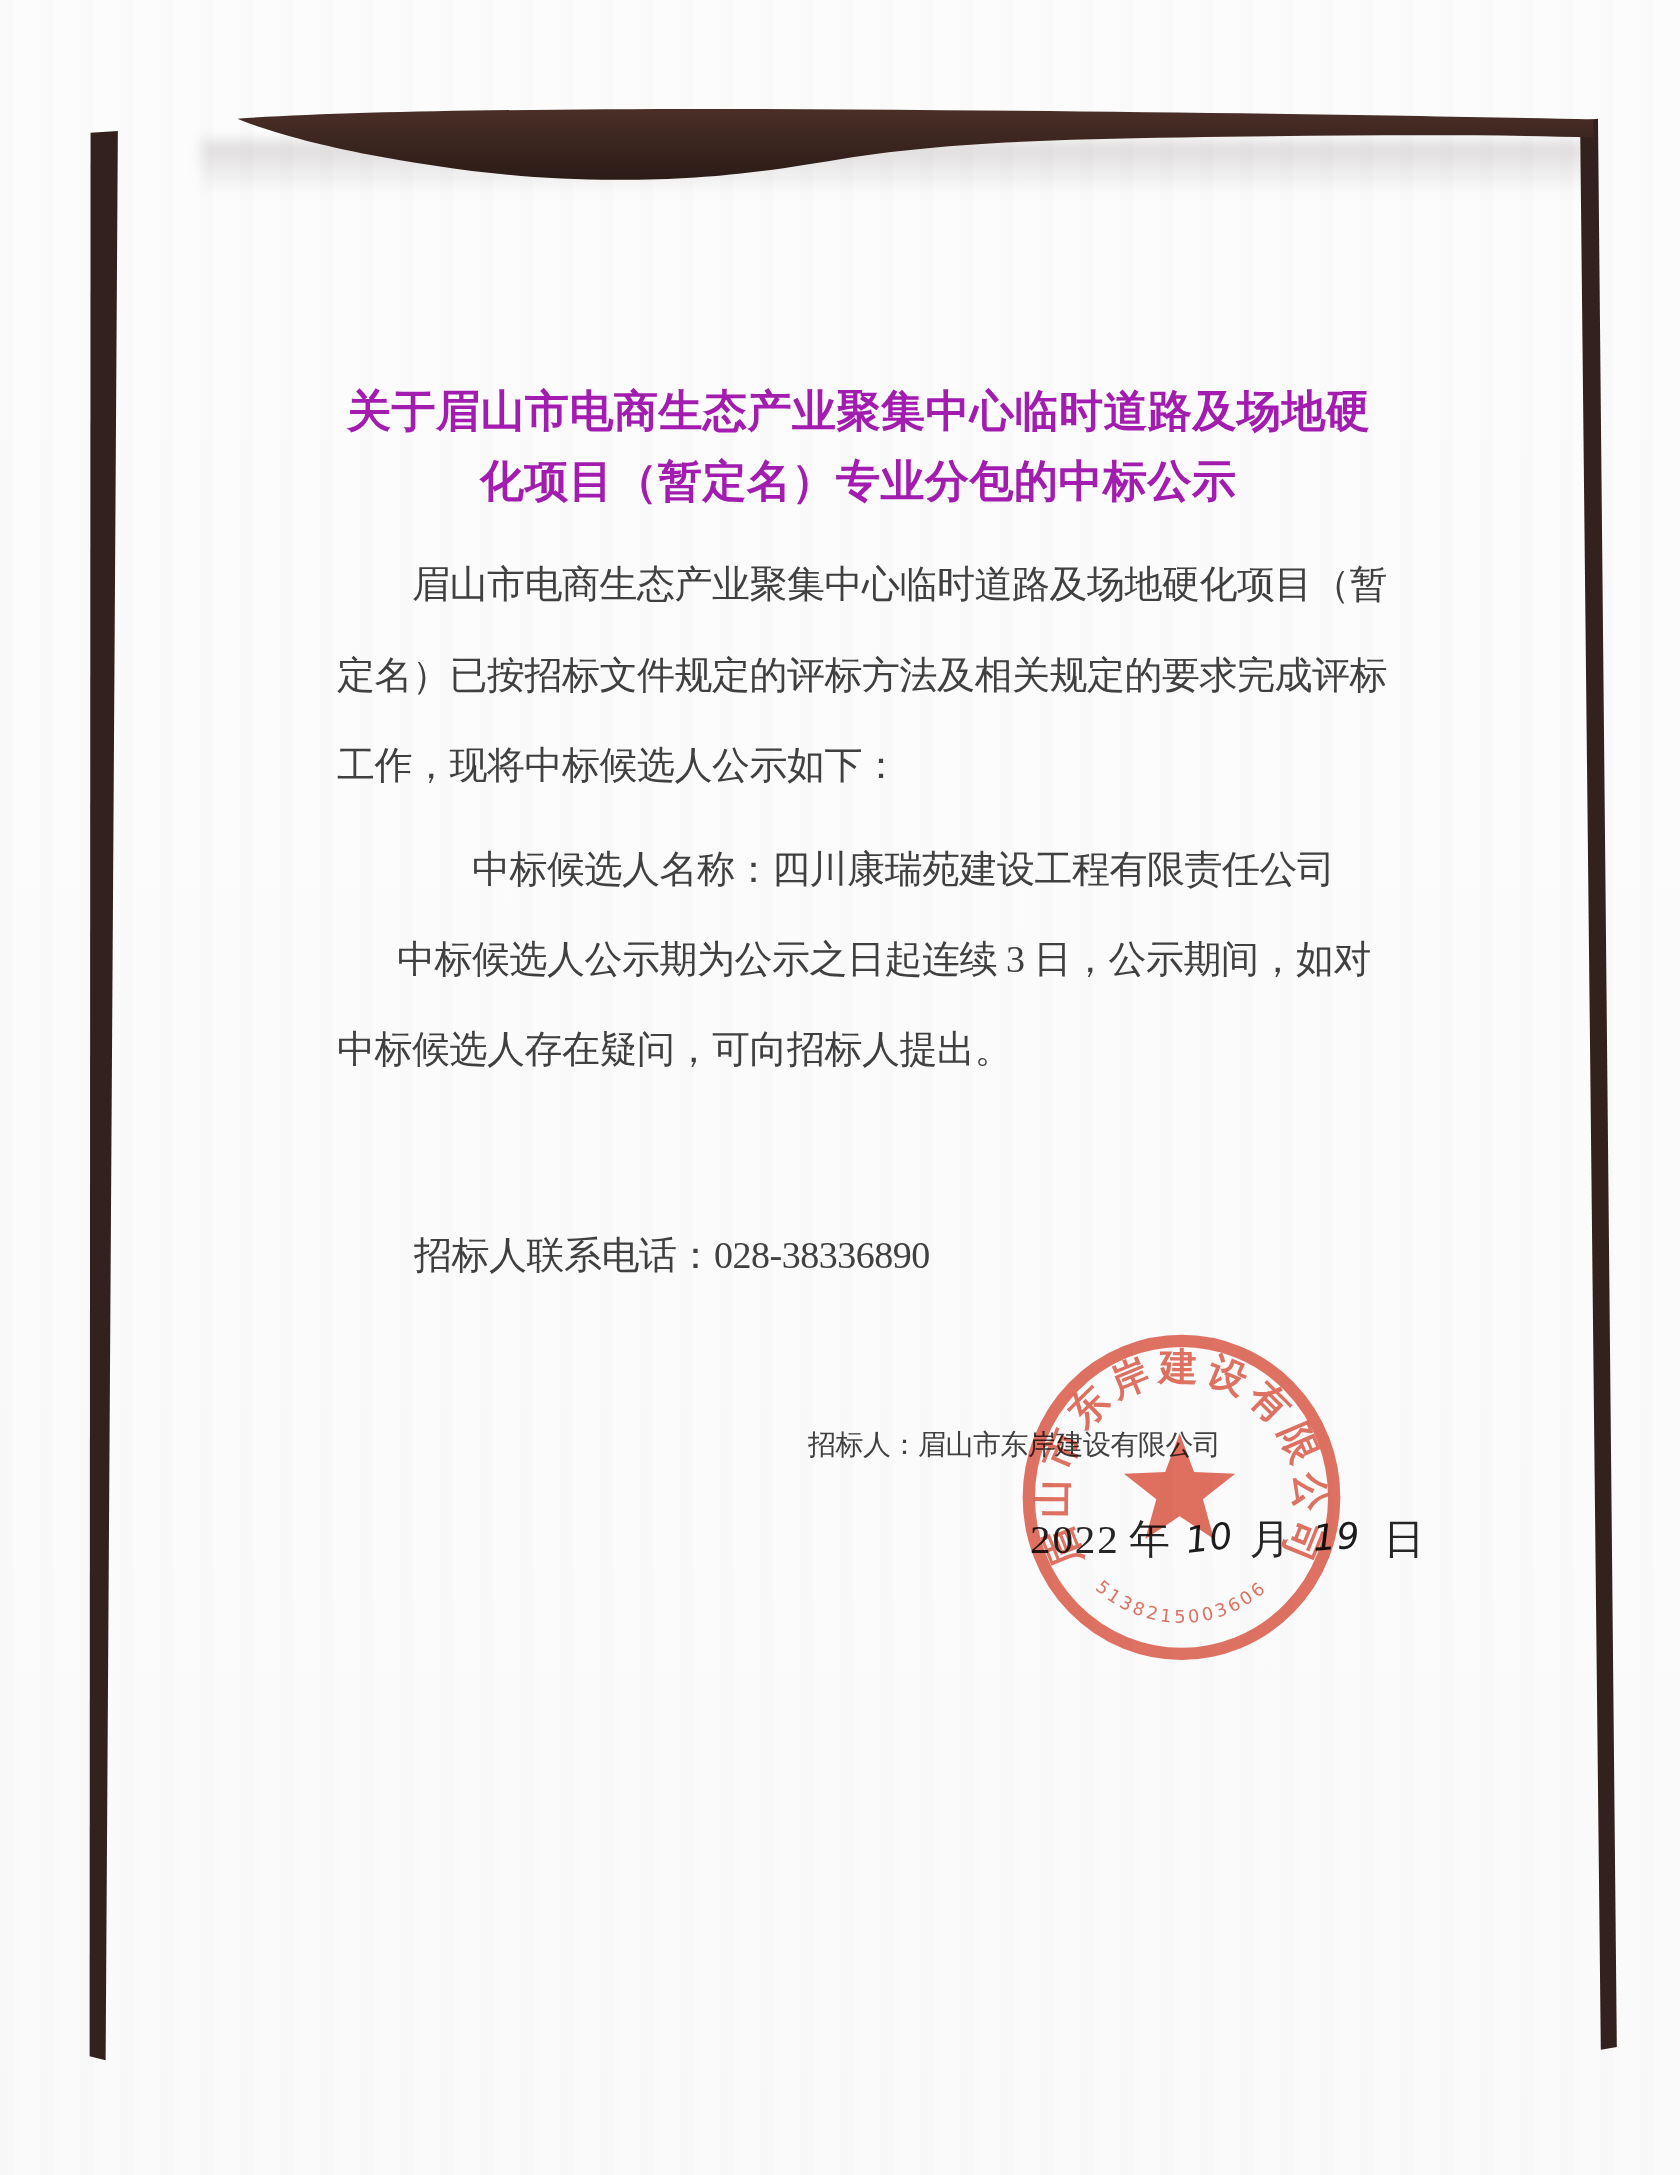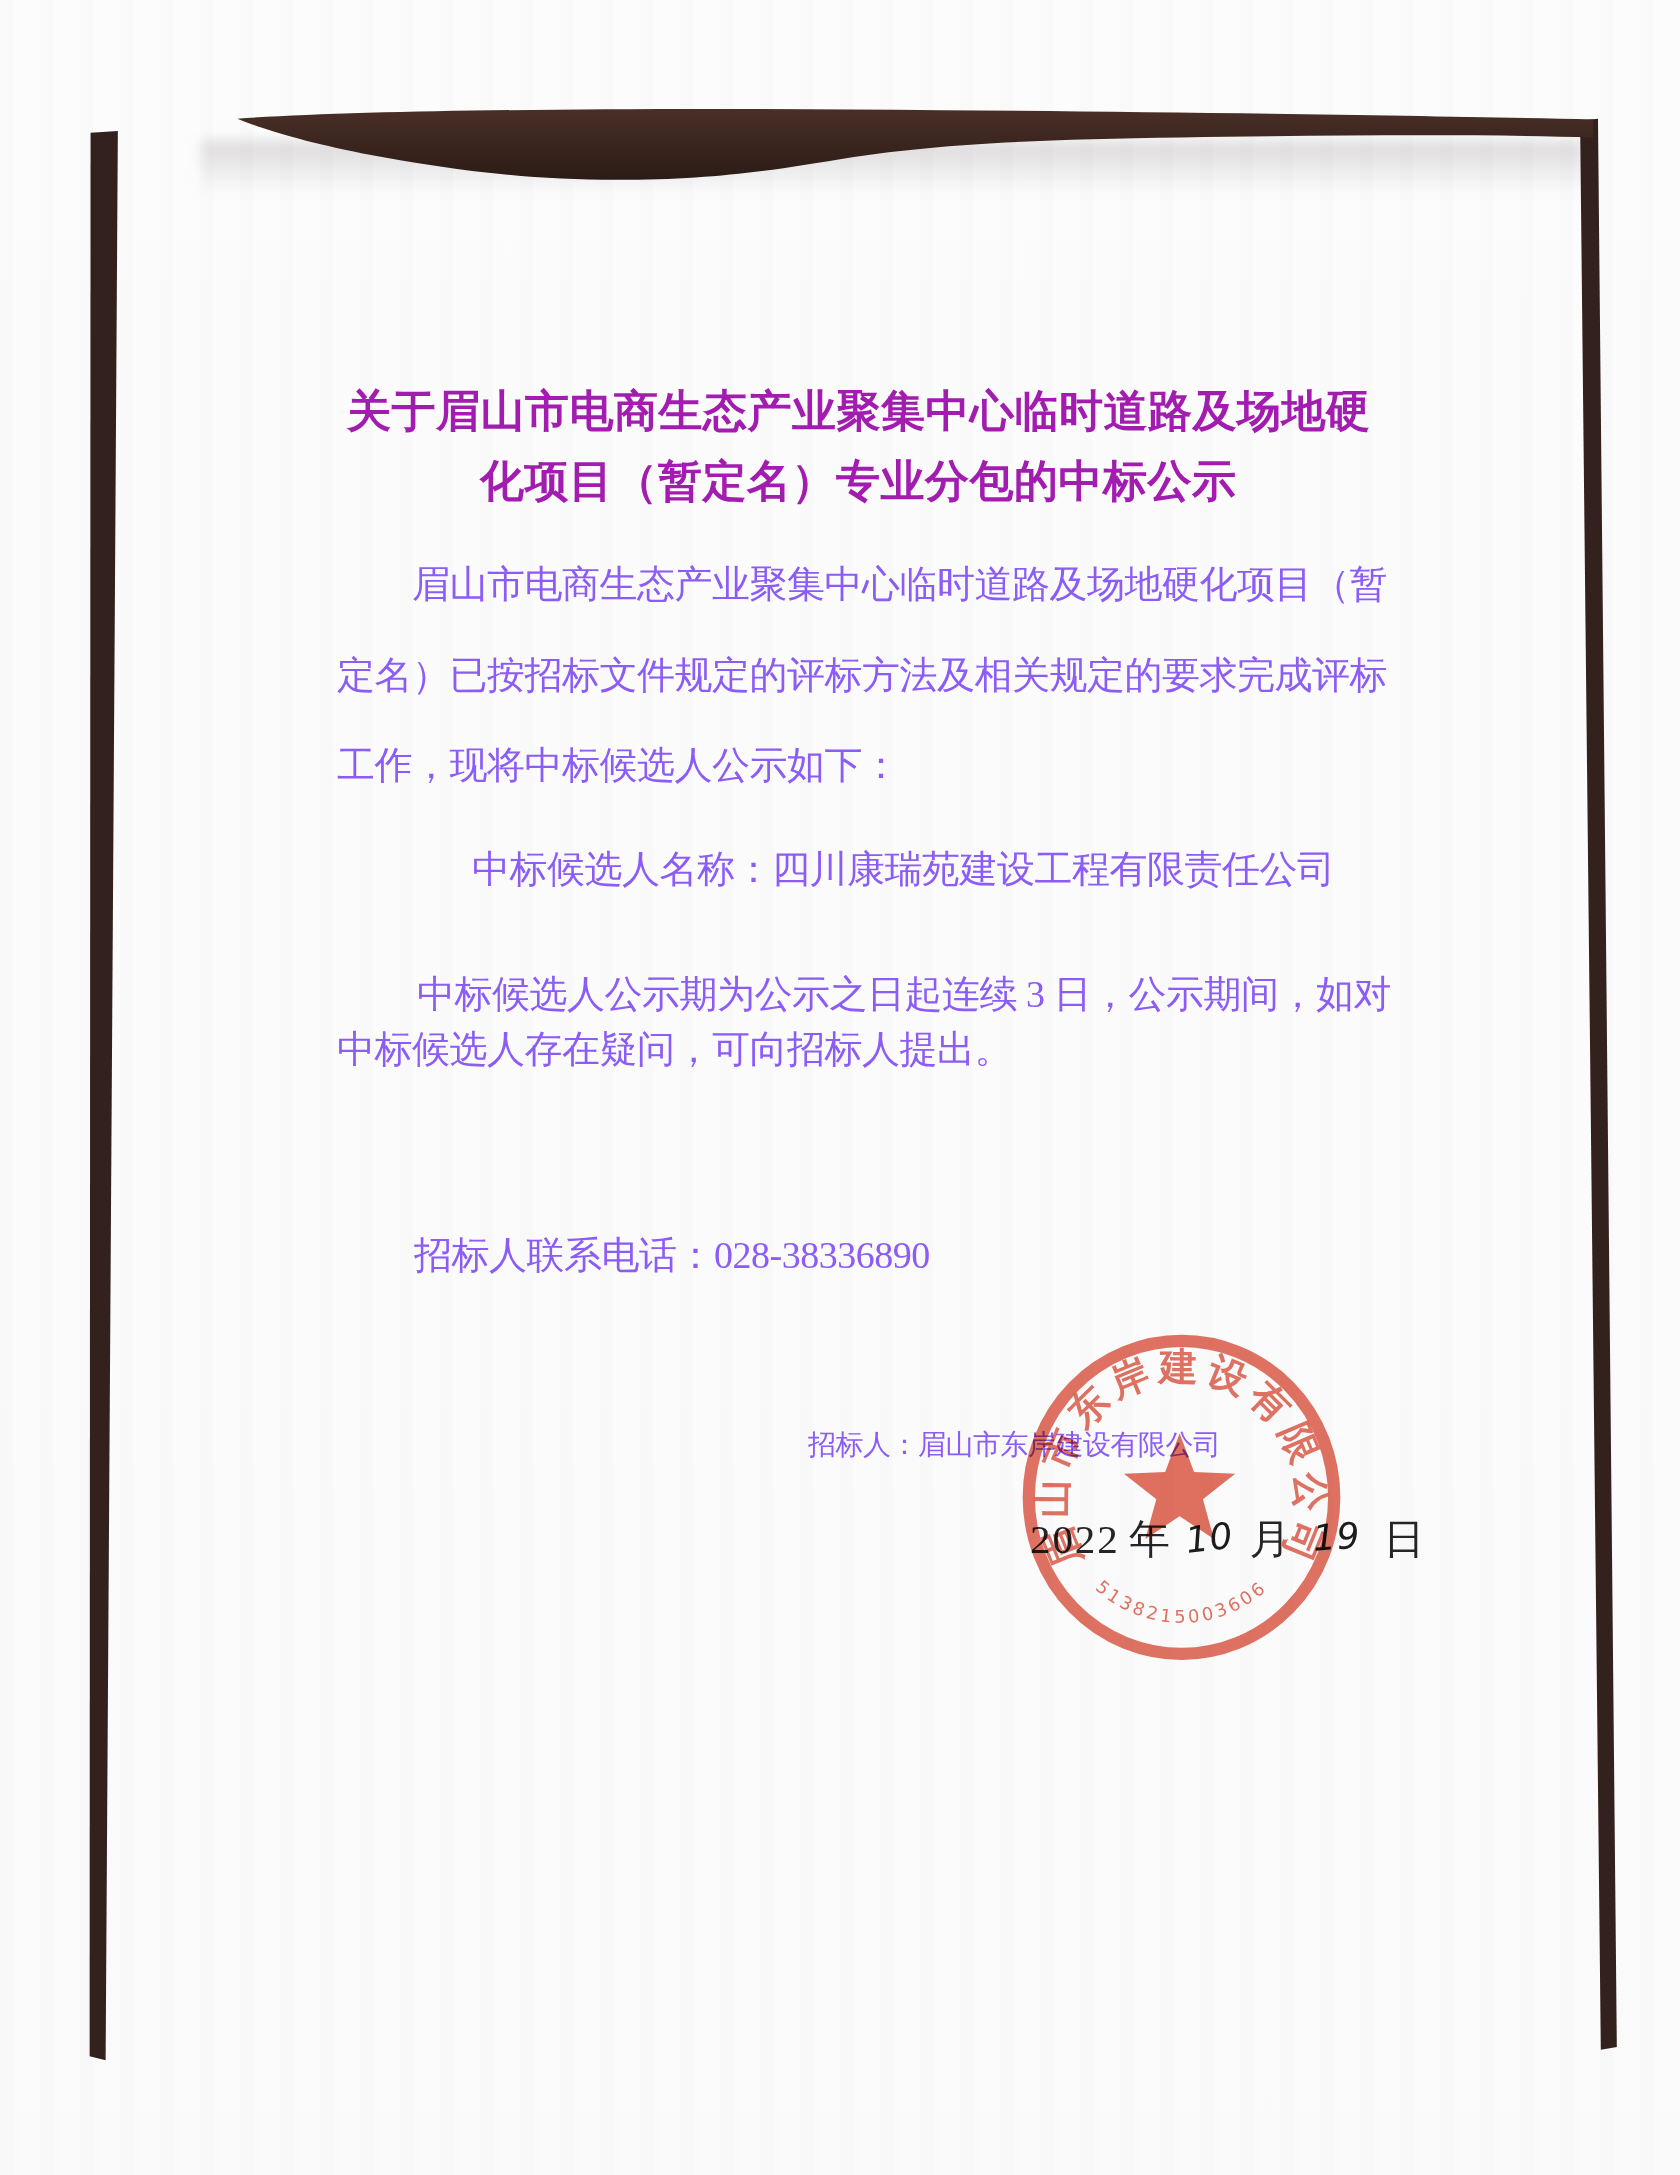--- a/index.html
+++ b/index.html
@@ -19,33 +19,33 @@
   
   .band-shadow{
     position:absolute;left:202px;top:141px;width:1384px;height:70px;
     background:linear-gradient(180deg,rgba(95,80,74,0.20),rgba(95,80,74,0.0) 75%);
     filter:blur(6.6px);
     z-index:1;
   }
   .frame-svg{position:absolute;left:0;top:0;z-index:2;}
   
   .line{
-    position:absolute;white-space:nowrap;color:#8b5cf6;
+    position:absolute;white-space:nowrap;color:#404040;
     font-size:38px;letter-spacing:-0.5px;z-index:3;
   }
   .title{
     font-weight:700;font-size:44px;letter-spacing:0.5px;color:#a21caf;
   }
   .t1{left:347px;top:382px;}
   .t2{left:480px;top:452px;}
   .b0{left:412px;top:559px;}
   .b1{left:337px;top:650px;}
   .b2{left:337px;top:740px;}
   .b3{left:424px;top:844px;margin-left:48px;}
-  .b4{left:417px;top:934px;margin-top:35px;}
+  .b4{left:397px;top:934px;}
   .b5{left:337px;top:1024px;}
   .b6{left:414px;top:1230px;}
   .signer{left:808px;top:1426px;font-size:28px;}
   .date-line{
     position:absolute;left:1030px;top:1512px;z-index:3;
     display:flex;align-items:baseline;color:#262525;
     font-size:41px;white-space:nowrap;
   }
   .date-line .num{letter-spacing:1.9px;}
   .date-line .gap-s{display:inline-block;width:9.4px;}

